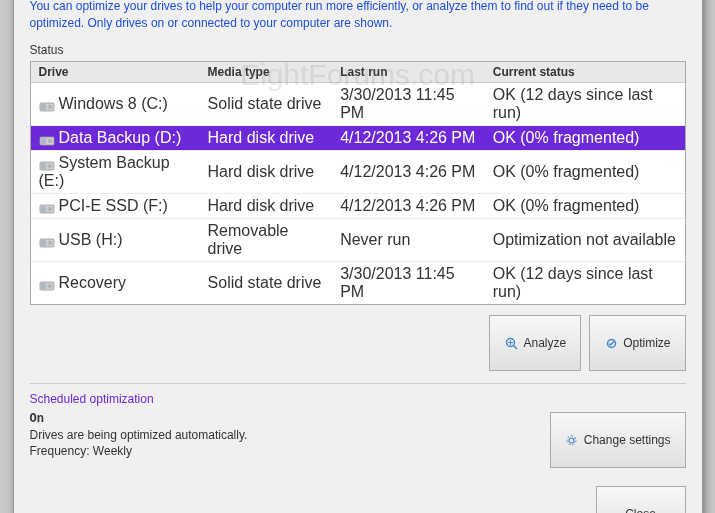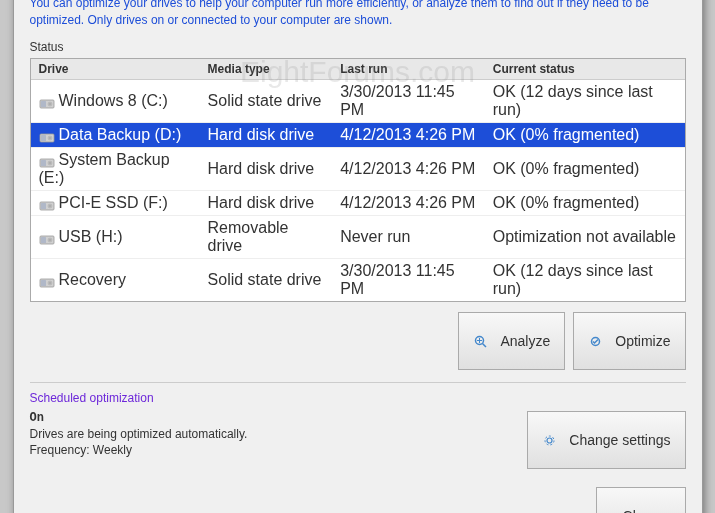--- a/index.html
+++ b/index.html
@@ -105,39 +105,39 @@
     .drives-table td {
       padding: 3px 8px;
       font-size: 16px;
       color: #333;
       border-bottom: 1px solid #eee;
     }
     .drives-table tr:last-child td {
       border-bottom: none;
     }
     .drives-table tr.selected td {
-      background: #1d4ed8;
+      background: #6d28d9;
       color: white;
     }
     .btn-row {
       display: flex;
       justify-content: flex-end;
       gap: 8px;
       margin-bottom: 12px;
     }
     .btn {
       padding: 20px 14px;
       border: 1px solid #aaa;
       background: linear-gradient(to bottom, #f8f8f8, #e0e0e0);
       cursor: pointer;
-      font-size: 14px;
-      color: #333;
-      display: flex;
-      align-items: center;
-      gap: 13px;
+      font-size: 12px;
+      color: #333;
+      display: flex;
+      align-items: center;
+      gap: 5px;
       min-width: 90px;
       justify-content: center;
     }
     .btn-icon {
       width: 14px;
       height: 14px;
       display: inline-flex;
       align-items: center;
       justify-content: center;
       font-size: 11px;

